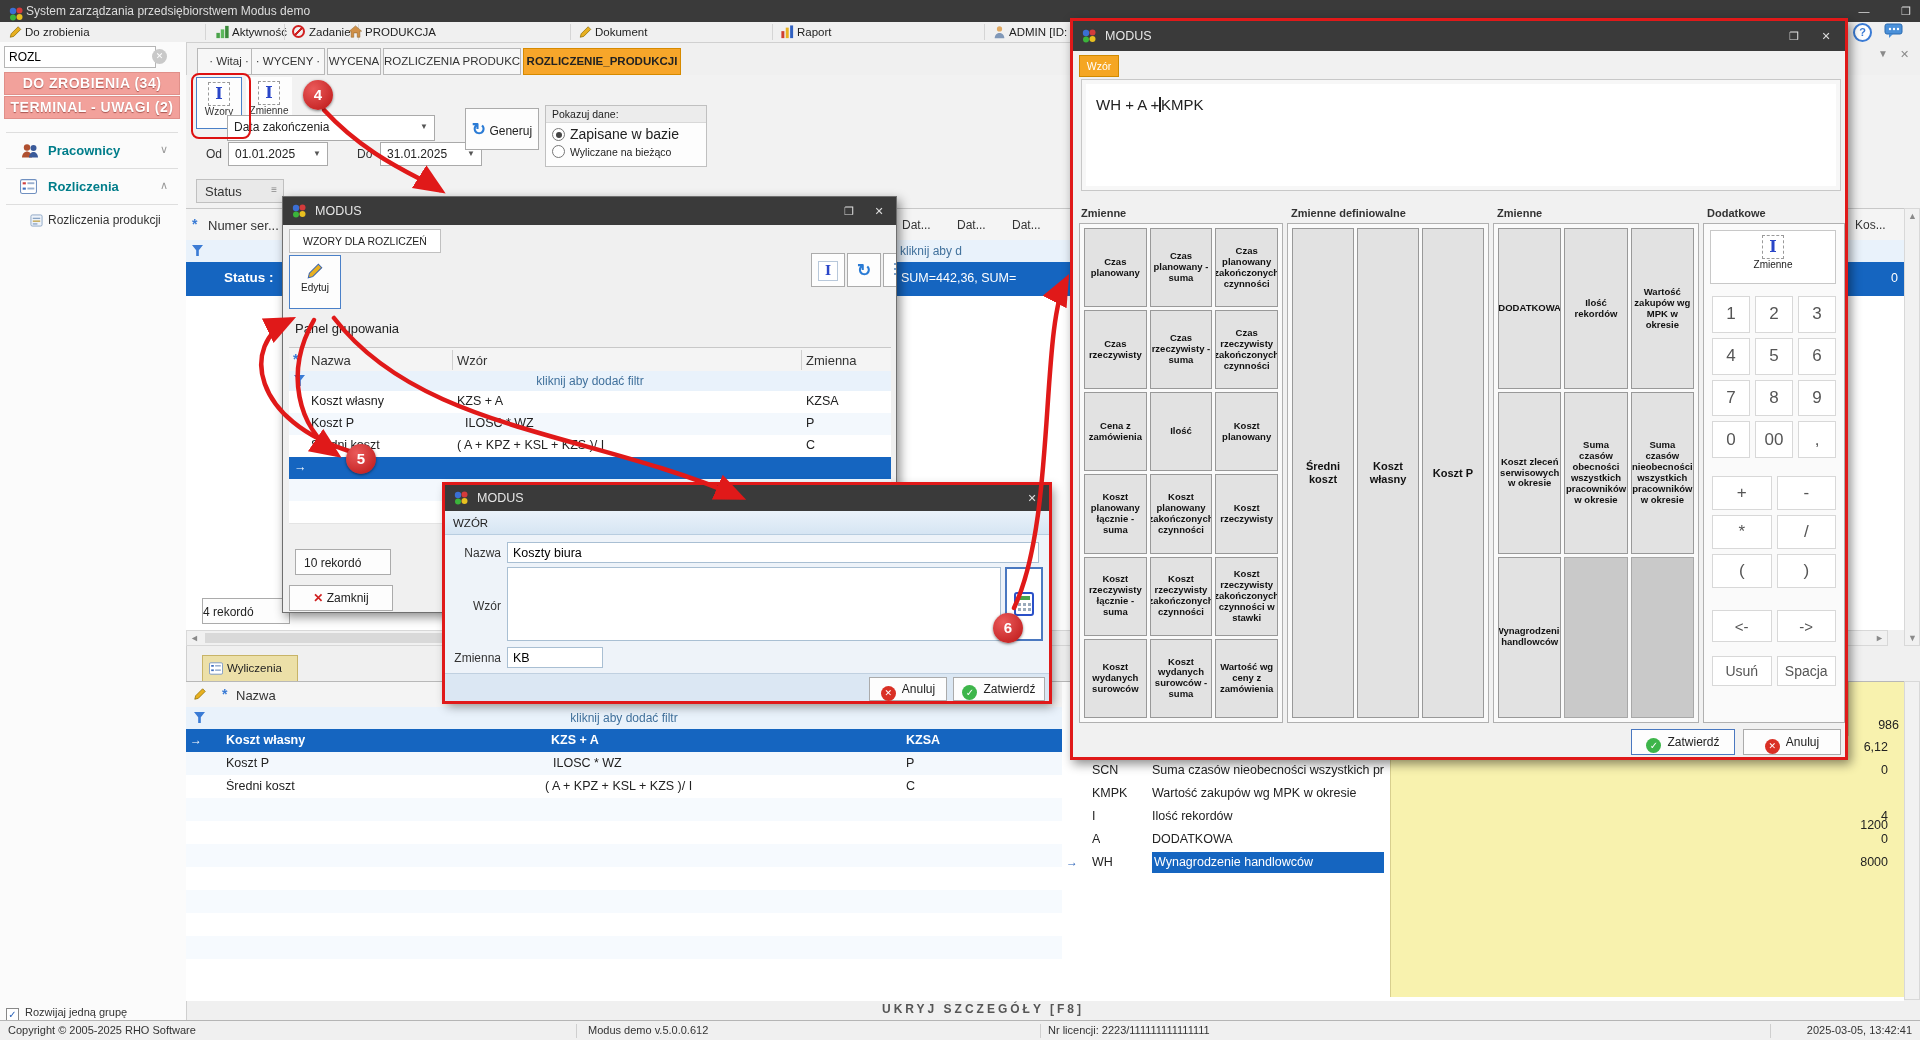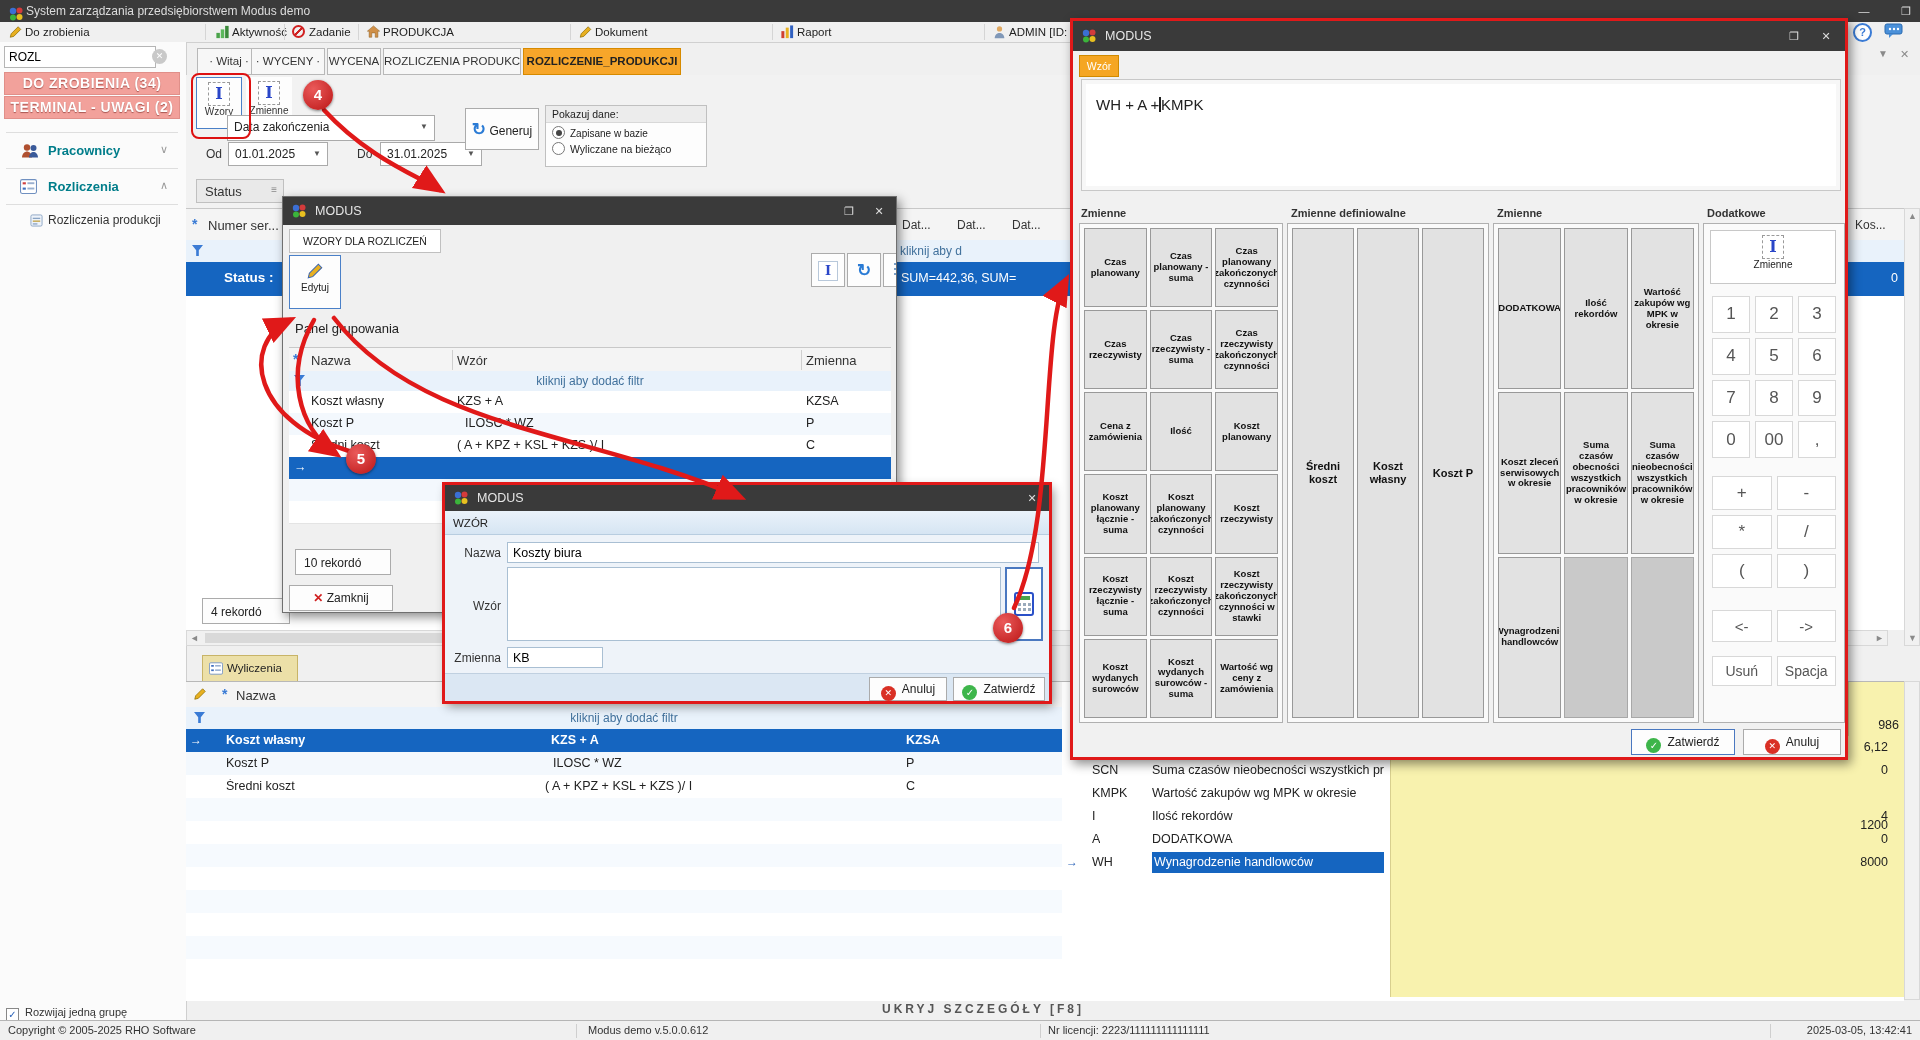--- a/index.html
+++ b/index.html
@@ -126,21 +126,21 @@
         </svg><span class="lbl">Do zrobienia</span></span>
     <span class="msep" style="left:205px;"></span>
     <span class="menu-item" style="left:215px;"><svg class="micon" viewBox="0 0 16 16">
           <rect x="1" y="9" width="4" height="6" fill="#4aa34a"></rect>
           <rect x="6" y="5" width="4" height="10" fill="#5cb85c"></rect>
           <rect x="11" y="1" width="4" height="14" fill="#3a8a3a"></rect>
         </svg><span class="lbl">Aktywność</span></span>
     <span class="msep" style="left:284px;"></span>
     <span class="menu-item" style="left:292px;"><span class="micon" style="width:13px;height:13px;border-radius:50%;border:2px solid #d02020;box-sizing:border-box;background:linear-gradient(135deg,transparent 40%,#d02020 40%,#d02020 60%,transparent 60%);"></span><span class="lbl">Zadanie</span></span>
     <span class="msep" style="left:358px;"></span>
-    <span class="menu-item" style="left:366px;"><svg class="micon" viewBox="0 0 16 16">
+    <span class="menu-item" style="left:348px;"><svg class="micon" viewBox="0 0 16 16">
           <path d="M8 1l7 6h-2v7H10V9H6v5H3V7H1z" fill="#d09048" stroke="#906020" stroke-width=".6"></path>
         </svg><span class="lbl">PRODUKCJA</span></span>
     <span class="msep" style="left:570px;"></span>
     <span class="menu-item" style="left:578px;"><svg class="micon" viewBox="0 0 16 16">
           <path d="M2 14l1-4 8-8 3 3-8 8z" fill="#e8b020" stroke="#8a6a00" stroke-width=".8"></path>
         </svg><span class="lbl">Dokument</span></span>
     <span class="msep" style="left:772px;"></span>
     <span class="menu-item" style="left:780px;"><svg class="micon" viewBox="0 0 16 16">
           <rect x="1" y="7" width="3.4" height="8" fill="#d04030"></rect>
           <rect x="6" y="3" width="3.4" height="12" fill="#e8b020"></rect>
@@ -233,21 +233,21 @@
     <span class="flabel" style="left:171px;top:72px;">Do</span>
     <div class="combo" style="left:194px;top:67px;width:102px;height:24px;">
       <span class="v">31.01.2025</span>
         <span class="ar">▼</span>
     </div>
     <div class="btn" style="left:279px;top:33px;width:74px;height:42px;line-height:42px;">
       <span class="refic">↻</span> <span>Generuj</span>
     </div>
     <div class="groupbox" style="left:359px;top:30px;width:162px;height:62px;">
       <div class="gh">Pokazuj dane:</div>
-      <div style="padding:3px 6px;font-size:10px;"><span class="radio on"></span><span>Zapisane w bazie</span></div>
+      <div style="padding:3px 6px;font-size:14px;"><span class="radio on"></span><span>Zapisane w bazie</span></div>
       <div style="padding:0 6px;font-size:10.5px;"><span class="radio"></span><span>Wyliczane na bieżąco</span></div>
     </div>
   </div>
 
   <div class="pill" style="left:196px;top:179px;width:88px;height:24px;">
     <span style="position:absolute;left:8px;top:4px;">Status</span>
     <span style="position:absolute;right:6px;top:4px;color:#888;font-size:10px;">≡</span>
   </div>
   <div class="abs gridhead" style="left:186px;top:208px;width:1734px;height:32px;">
     <span class="hcell star" style="left:6px;top:7px;">*</span>
@@ -260,21 +260,21 @@
   <div class="abs filterrow" style="left:186px;top:240px;width:1734px;height:22px;">
     <span class="funnel" style="position:absolute;left:6px;top:5px;"></span>
     <span class="filtertext nw" style="position:absolute;left:714px;top:4px;">kliknij aby d</span>
   </div>
   <div class="abs selrow" style="left:186px;top:262px;width:1734px;height:34px;">
     <span class="cellt" style="left:38px;top:8px;font-weight:bold;font-size:13.5px;">Status :</span>
     <span class="cellt" style="left:715px;top:9px;">SUM=442,36, SUM=</span>
     <span class="cellt" style="right:22px;top:9px;">0</span>
   </div>
   <div class="abs" style="left:186px;top:296px;width:1718px;height:334px;background:#fff;"></div>
-  <div class="abs btn nw" style="left:202px;top:598px;width:88px;height:26px;line-height:26px;text-align:left;padding-left:8px;">4 rekordó</div>
+  <div class="abs btn nw" style="left:202px;top:598px;width:88px;height:26px;line-height:26px;text-align:left;padding-left:0;">4 rekordó</div>
   <div class="abs scroll" style="left:186px;top:630px;width:1702px;height:16px;">
     <span style="position:absolute;left:3px;top:2px;font-size:9px;">◄</span>
     <span style="position:absolute;left:18px;top:2px;width:260px;height:10px;background:#d9d9d9;"></span>
     <span style="position:absolute;right:3px;top:2px;font-size:9px;">►</span>
   </div>
   <div class="abs scroll" style="left:1904px;top:208px;width:16px;height:438px;">
     <span style="position:absolute;left:3px;top:2px;font-size:9px;">▲</span>
     <span style="position:absolute;left:3px;bottom:2px;font-size:9px;">▼</span>
   </div>
 

